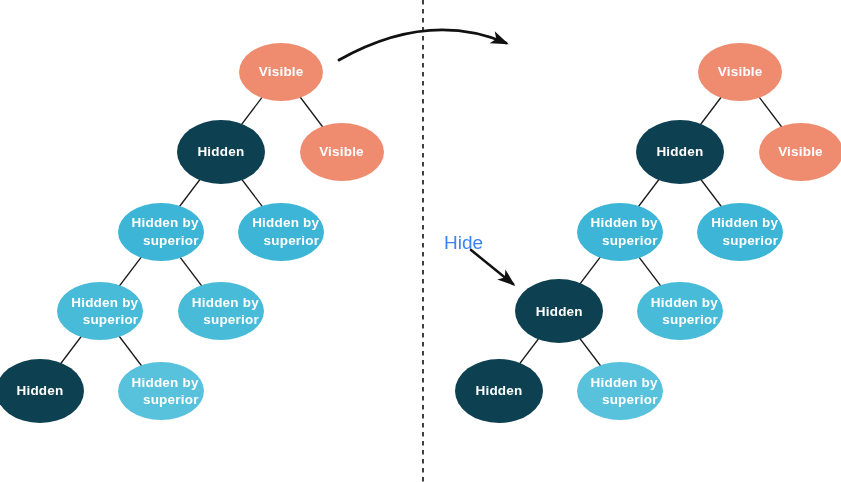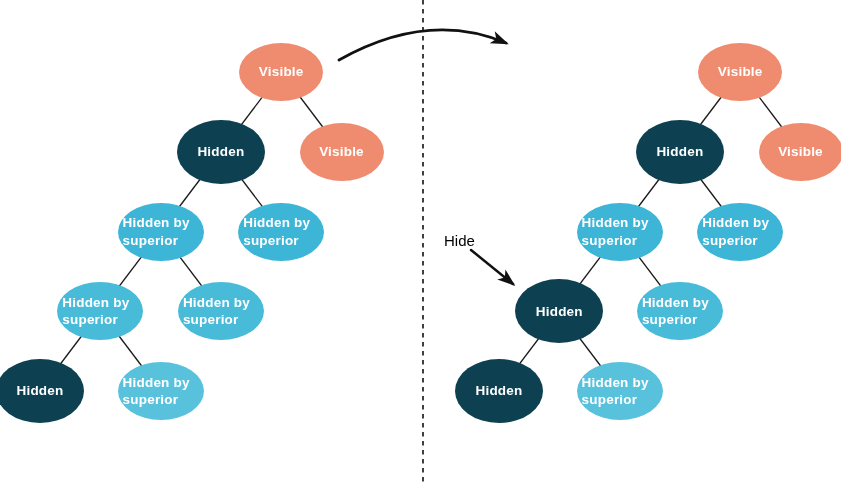--- a/index.html
+++ b/index.html
@@ -15,31 +15,31 @@
   #overlay-svg {
     position: absolute; left: 0; top: 0; z-index: 0;
   }
   .edge {
     stroke: #1a1a1a; stroke-width: 1.3;
   }
   .node {
     position: absolute; z-index: 2;
     border-radius: 50%;
     display: flex; align-items: center; justify-content: center;
-    text-align: left;
+    text-align: right;
     color: #ffffff;
     font-size: 13.5px; font-weight: 600;
     line-height: 1.28; letter-spacing: 0.2px;
     box-sizing: border-box;
     padding: 0 5px;
     user-select: none;
   }
   #hide-label {
     position: absolute; left: 444px; top: 232px; z-index: 3;
-    font-size: 15px; font-weight: 500; color: #000000;
+    font-size: 19px; font-weight: 500; color: #3b82f6;
   }
   .annotation-stroke {
     fill: none; stroke: #111111;
     stroke-linecap: round;
   }
 </style>
 </head>
 <body>
 
 <div id="canvas">

